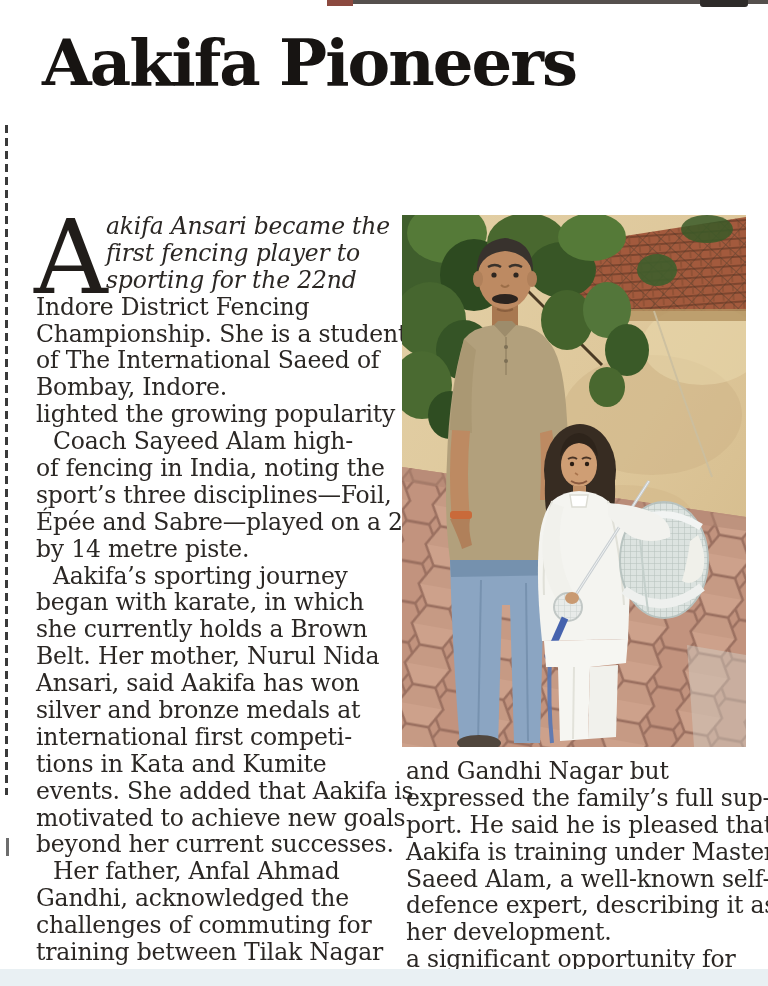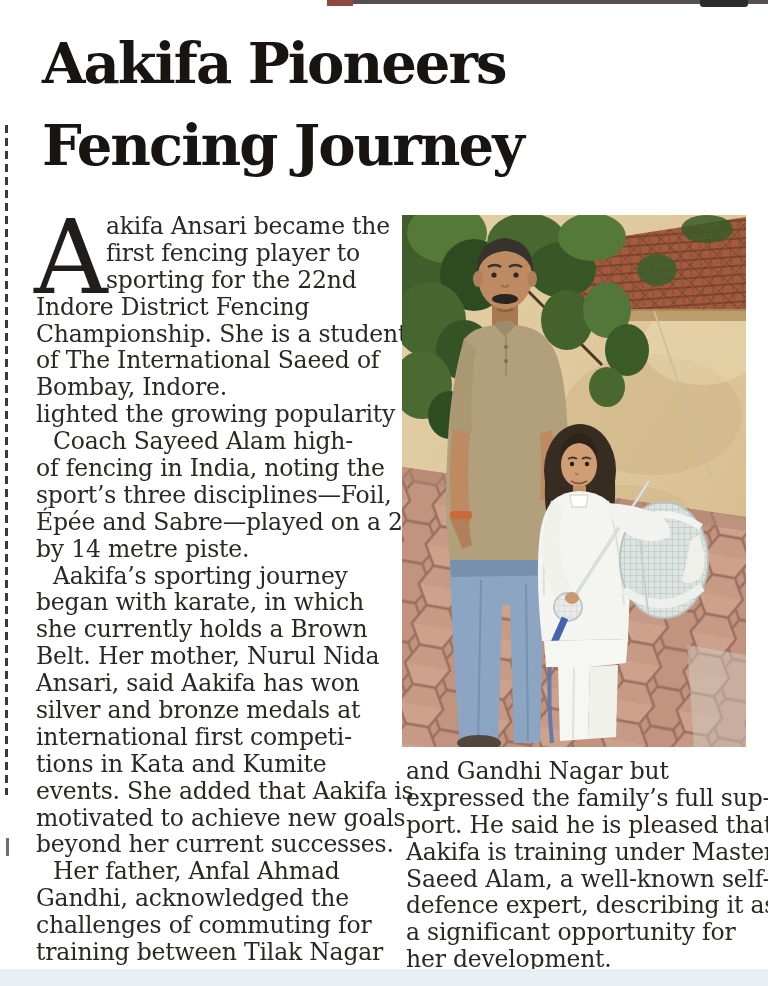--- a/index.html
+++ b/index.html
@@ -11,32 +11,32 @@
   .top-strip{position:absolute;left:345px;top:0;width:423px;height:4px;background:#55504d;}
   .top-strip-dark{position:absolute;left:700px;top:0;width:48px;height:7px;background:#2e2b29;border-radius:0 0 3px 3px;}
   .top-strip-red{position:absolute;left:327px;top:0;width:26px;height:6px;background:#8c4a40;}
 
   
   .dashed-rule{position:absolute;left:5px;top:125px;width:3px;height:670px;
     background:repeating-linear-gradient(#3a3a3a 0 8px,transparent 8px 13px);}
   .margin-tick{position:absolute;left:6px;top:838px;width:3px;height:18px;background:#6d6d6d;}
 
   .headline{position:absolute;left:42px;top:22px;width:720px;
-    font-weight:bold;font-size:56px;line-height:82px;color:#171412;letter-spacing:-2px;}
+    font-weight:bold;font-size:64px;line-height:82px;color:#171412;letter-spacing:-2px;}
   .headline div{white-space:nowrap;}
 
   .col{position:absolute;color:#2b2724;font-size:23.5px;line-height:26.9px;letter-spacing:-0.2px;}
   .col .ln{white-space:nowrap;height:26.9px;}
   .left-col{left:36px;top:213px;width:352px;}
   .right-col{left:406px;top:758px;width:356px;}
 
   .para{position:relative;}
   .dropcap{position:absolute;left:-2px;top:-6px;font-size:102px;line-height:1;color:#211d1a;
     font-family:"DejaVu Serif","Liberation Serif",serif;}
-  .dc-indent{padding-left:70px;}
+  .dc-indent{padding-left:70px;font-style:italic;}
   .fi{text-indent:17px;}
 
   .photo{position:absolute;left:402px;top:215px;width:344px;height:532px;}
   .photo svg{display:block;}
 
   .bottom-strip{position:absolute;left:0;top:969px;width:768px;height:17px;background:#e9f0f3;}
 </style>
 </head>
 <body>
 
@@ -44,21 +44,20 @@
 
   <div class="top-strip"></div>
   <div class="top-strip-dark"></div>
   <div class="top-strip-red"></div>
 
   <div class="dashed-rule"></div>
   <div class="margin-tick"></div>
 
   <div class="headline">
     <div>Aakifa Pioneers</div>
-    <div>Fencing Journey</div>
   </div>
 
   <div class="col left-col">
     <div class="para">
       <span class="dropcap">A</span>
       <div class="ln dc-indent">akifa Ansari became the</div>
       <div class="ln dc-indent">first fencing player to</div>
       <div class="ln dc-indent">sporting for the 22nd</div>
       <div class="ln">Indore District Fencing</div>
       <div class="ln">Championship. She is a student</div>
@@ -258,19 +257,19 @@
   </div>
 
   <div class="col right-col">
     <div class="para">
       <div class="ln">and Gandhi Nagar but</div>
       <div class="ln">expressed the family’s full sup-</div>
       <div class="ln">port. He said he is pleased that</div>
       <div class="ln">Aakifa is training under Master</div>
       <div class="ln">Saeed Alam, a well-known self-</div>
       <div class="ln">defence expert, describing it as</div>
+      <div class="ln">her development.</div>
       <div class="ln">a significant opportunity for</div>
-      <div class="ln">her development.</div>
     </div>
   </div>
 
   <div class="bottom-strip"></div>
 </div>
 
 </body></html>

